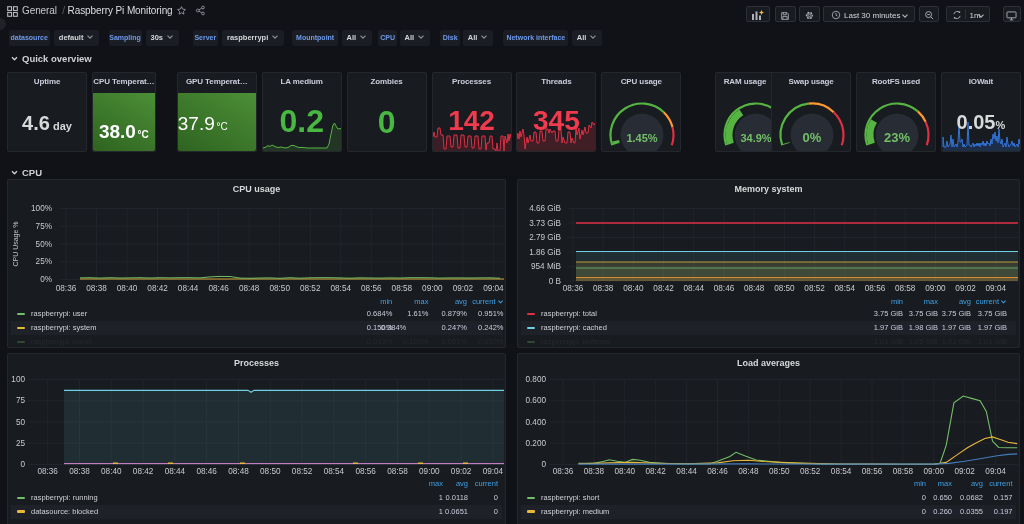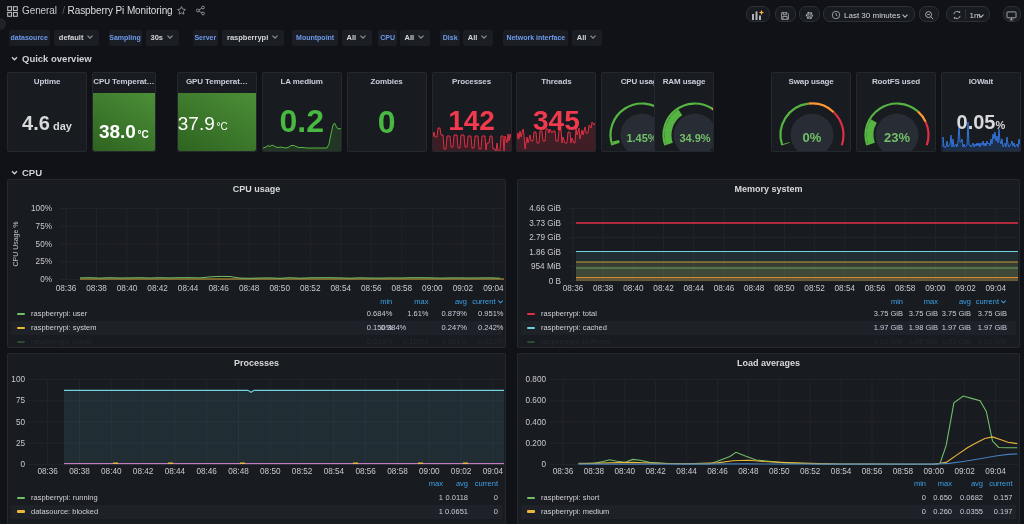--- a/index.html
+++ b/index.html
@@ -1,19 +1,19 @@
 <!DOCTYPE html>
 <html><head><meta charset="utf-8"><style>
 * { margin:0; padding:0; box-sizing:border-box; }
 body { background:#111217; font-family:"Liberation Sans",sans-serif; }
 #app { position:relative; width:1024px; height:524px; overflow:hidden; background:#111217;padding-left:16px; }
 .panel { position:absolute; background:#181b1f; border:1px solid rgba(204,204,220,0.07); border-radius:2px; overflow:hidden; }
 .stitle { position:absolute; left:0; right:0; top:4.5px; text-align:center; font-size:8px; font-weight:700; color:#ccccdc; white-space:nowrap; letter-spacing:-0.1px; }
 .ctitle { position:absolute; left:0; right:0; top:4px; text-align:center; font-size:9px; font-weight:700; color:#d8d9da; z-index:2; }
-.tbtn { position:absolute; top:6px; height:16px; background:#181b20; border:1px solid #2d3038; border-radius:7px; text-align:center; color:#d5d6da; }
+.tbtn { position:absolute; top:6px; height:16px; background:#181b20; border:1px solid #2d3038; border-radius:2px; text-align:center; color:#d5d6da; }
 .chipl, .chipv { position:absolute; top:29.5px; height:16px; line-height:15.5px; background:#1a1d23; border-radius:2px; white-space:nowrap; }
 .chipl { color:#6e9aec; font-size:7px; font-weight:700; text-align:center; }
 .chipv { color:#d5d6da; font-size:7.5px; font-weight:600; padding:0 5px; }
 svg text { font-family:"Liberation Sans",sans-serif; }
 </style></head><body>
 <div id="app">
 <svg width="11" height="11" style="position:absolute;left:7px;top:5.5px" viewBox="0 0 11 11">
 <rect x="0.7" y="0.7" width="3.8" height="3.8" fill="none" stroke="#b5b7bd" stroke-width="1.1"></rect>
 <rect x="6.5" y="0.7" width="3.8" height="3.8" fill="none" stroke="#b5b7bd" stroke-width="1.1"></rect>
 <rect x="0.7" y="6.5" width="3.8" height="3.8" fill="none" stroke="#b5b7bd" stroke-width="1.1"></rect>
@@ -152,21 +152,21 @@
       <div class="stitle">CPU usage</div>
       <svg width="80" height="61" style="position:absolute;left:0;top:20px;overflow:hidden">
         <circle cx="40.0" cy="42.0" r="21.5" fill="#282c34"></circle>
         <path d="M10.22,52.26 A31.5,31.5 0 0 1 61.72,19.19" fill="none" stroke="#56b442" stroke-width="2.2" stroke-linecap="butt"></path>
         <path d="M61.72,19.19 A31.5,31.5 0 0 1 70.60,34.54" fill="none" stroke="#ff9830" stroke-width="2.2" stroke-linecap="butt"></path>
         <path d="M70.60,34.54 A31.5,31.5 0 0 1 69.78,52.26" fill="none" stroke="#e02f44" stroke-width="2.2" stroke-linecap="butt"></path>
         <path d="M14.47,50.79 A27.0,27.0 0 0 1 13.64,47.83" fill="none" stroke="#56b442" stroke-width="7" stroke-linecap="butt"></path>
         <text x="40.0" y="48.5" text-anchor="middle" font-size="11" font-weight="700" fill="#73bf69">1.45%</text>
       </svg>
     </div>
-    <div class="panel" style="left:654px;top:71.5px;width:60px;height:80.5px">
+    <div class="panel" style="left:715px;top:71.5px;width:60px;height:80.5px">
       <div class="stitle">RAM usage</div>
       <svg width="80" height="61" style="position:absolute;left:0;top:20px;overflow:hidden">
         <circle cx="40.0" cy="42.0" r="21.5" fill="#282c34"></circle>
         <path d="M10.22,52.26 A31.5,31.5 0 0 1 57.02,15.49" fill="none" stroke="#56b442" stroke-width="2.2" stroke-linecap="butt"></path>
         <path d="M57.02,15.49 A31.5,31.5 0 0 1 67.56,26.75" fill="none" stroke="#ff9830" stroke-width="2.2" stroke-linecap="butt"></path>
         <path d="M67.56,26.75 A31.5,31.5 0 0 1 69.78,52.26" fill="none" stroke="#e02f44" stroke-width="2.2" stroke-linecap="butt"></path>
         <path d="M14.47,50.79 A27.0,27.0 0 0 1 25.33,19.33" fill="none" stroke="#56b442" stroke-width="7" stroke-linecap="butt"></path>
         <text x="40.0" y="48.5" text-anchor="middle" font-size="11" font-weight="700" fill="#73bf69">34.9%</text>
       </svg>
     </div>

